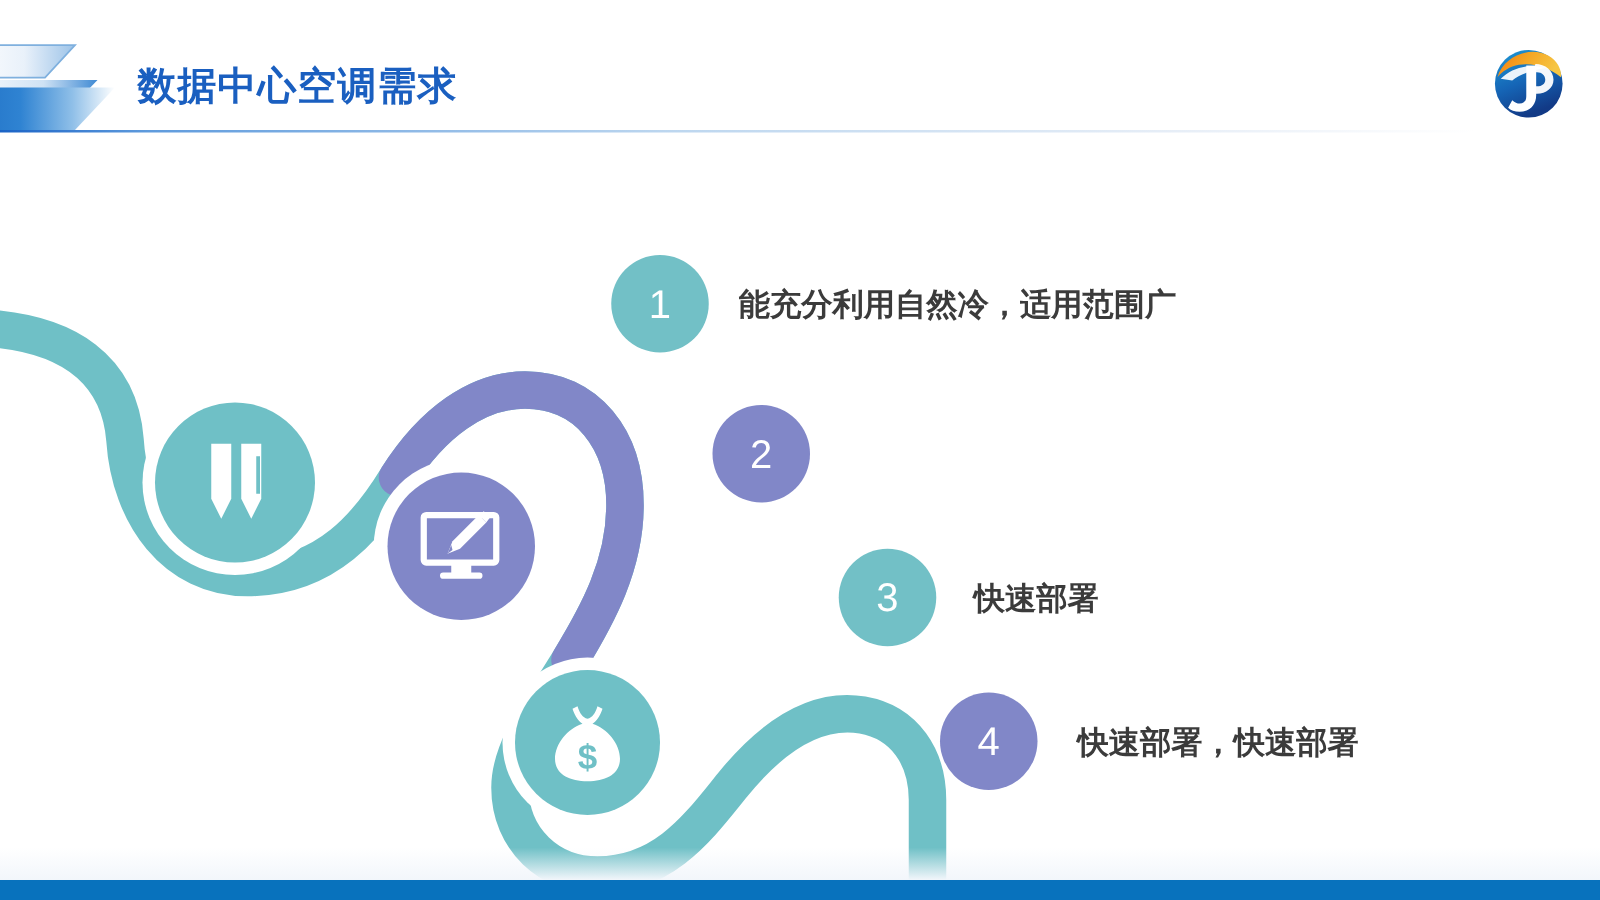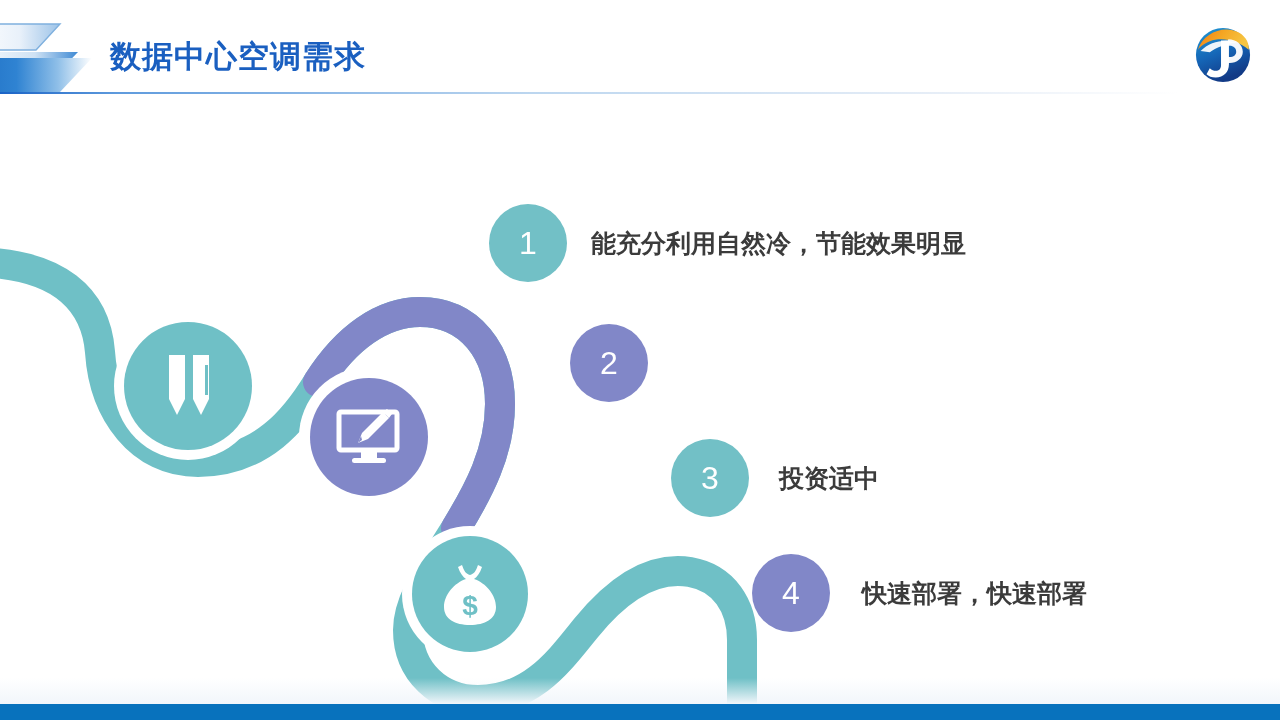--- a/index.html
+++ b/index.html
@@ -14,21 +14,21 @@
     position: relative;
     width: 1280px;
     height: 720px;
     overflow: hidden;
     background: #ffffff;
   }
 
   
   .header {
     position: absolute;
-    left: 0; top: 0;
+    left: 0; top: 12px;
     width: 1280px;
     height: 95px;
   }
   .header-deco {
     position: absolute;
     left: 0; top: 14px;
     width: 260px;
     height: 80px;
   }
   .header-rule {
@@ -240,30 +240,30 @@
     <svg width="60" height="66" viewBox="0 0 60 66">
       <path d="M22 4 C24 10, 26 13, 30 14 C34 13, 36 10, 38 4 L42 6 C40 12, 37 16, 34 18
                C46 22, 56 34, 56 46 C56 58, 45 64, 30 64 C15 64, 4 58, 4 46
                C4 34, 14 22, 26 18 C23 16, 20 12, 18 6 Z" fill="#ffffff"></path>
       <text x="30" y="54" font-family="Liberation Sans, sans-serif" font-size="28" font-weight="bold" fill="#6fc0c6" text-anchor="middle">$</text>
     </svg>
   </div>
 
   <div class="bullet-row" style="left:489px; top:204px;">
     <div class="bullet-num teal">1</div>
-    <div class="bullet-text" style="margin-left:24px;">能充分利用自然冷，节能效果明显</div>
+    <div class="bullet-text" style="margin-left:24px;">能充分利用自然冷，适用范围广</div>
   </div>
 
   <div class="bullet-row" style="left:570px; top:324px;">
     <div class="bullet-num purple">2</div>
   </div>
 
   <div class="bullet-row" style="left:671px; top:439px;">
     <div class="bullet-num teal">3</div>
-    <div class="bullet-text" style="margin-left:30px;">投资适中</div>
+    <div class="bullet-text" style="margin-left:30px;">快速部署</div>
   </div>
 
   <div class="bullet-row" style="left:752px; top:554px;">
     <div class="bullet-num purple">4</div>
     <div class="bullet-text" style="margin-left:32px;">快速部署，快速部署</div>
   </div>
 
   <div class="bottom-wash"></div>
   <div class="bottom-bar"></div>
 

